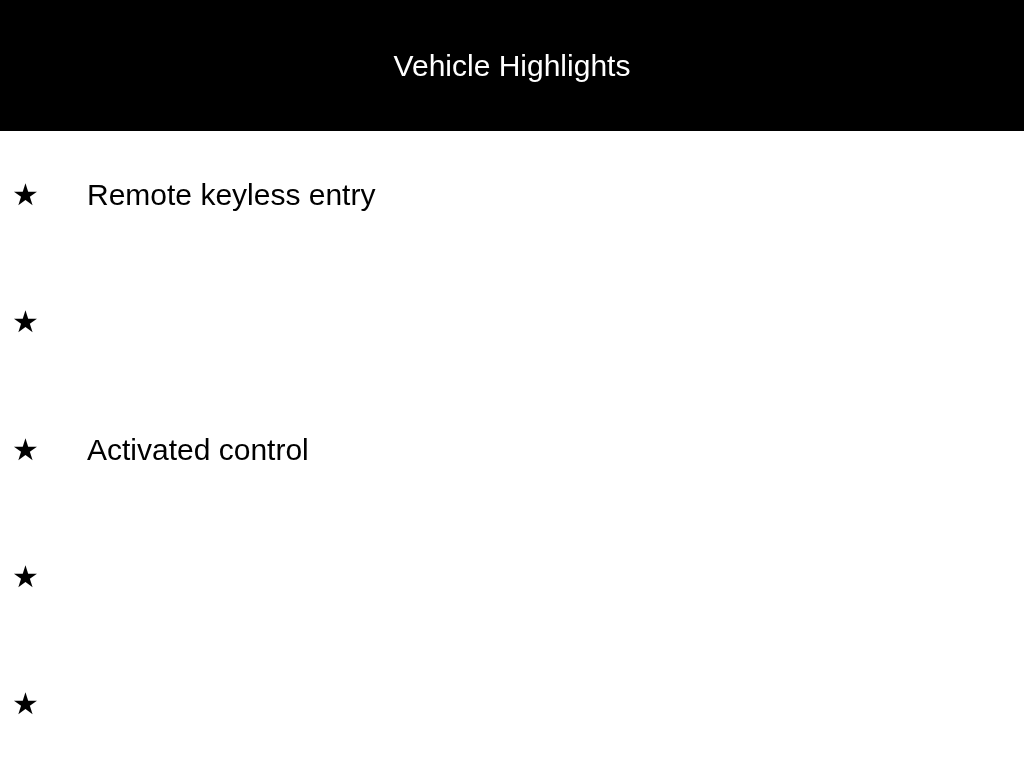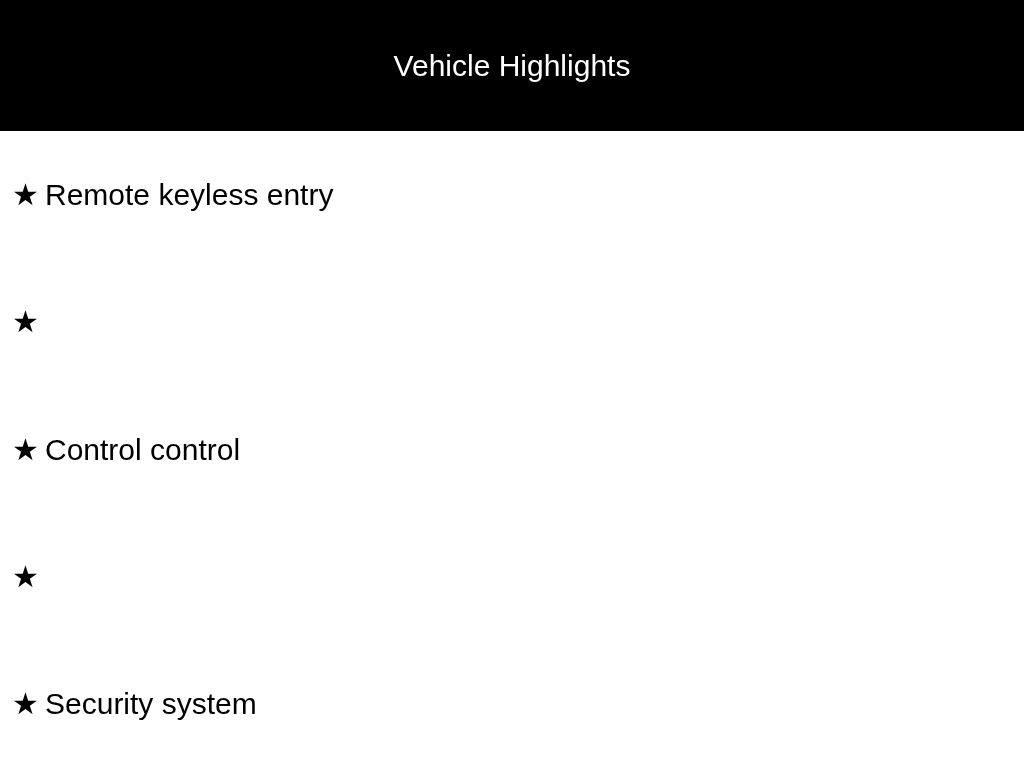--- a/index.html
+++ b/index.html
@@ -47,20 +47,21 @@
     width: 33px;
     font-size: 30px;
     line-height: 1;
     color: var(--item-text, #000000);
     font-family: "DejaVu Sans", sans-serif;
   }
   .label {
     font-size: 30px;
     color: var(--item-text, #000000);
     white-space: nowrap;
+    margin-left: 42px;
   }
 </style>
 </head>
 <body>
 
 <div class="slide">
   <div class="header">
     <div class="title">Vehicle Highlights</div>
   </div>
   <div class="list">
@@ -68,25 +69,24 @@
     <span class="star">★</span>
     <span class="label">Remote keyless entry</span>
   </div>
 
   <div class="item">
     <span class="star">★</span>
   </div>
 
   <div class="item">
     <span class="star">★</span>
-    <span class="label">Control control</span>
+    <span class="label">Activated control</span>
   </div>
 
   <div class="item">
     <span class="star">★</span>
   </div>
 
   <div class="item">
     <span class="star">★</span>
-    <span class="label">Security system</span>
   </div>
 </div>
 </div>
 
 </body></html>

